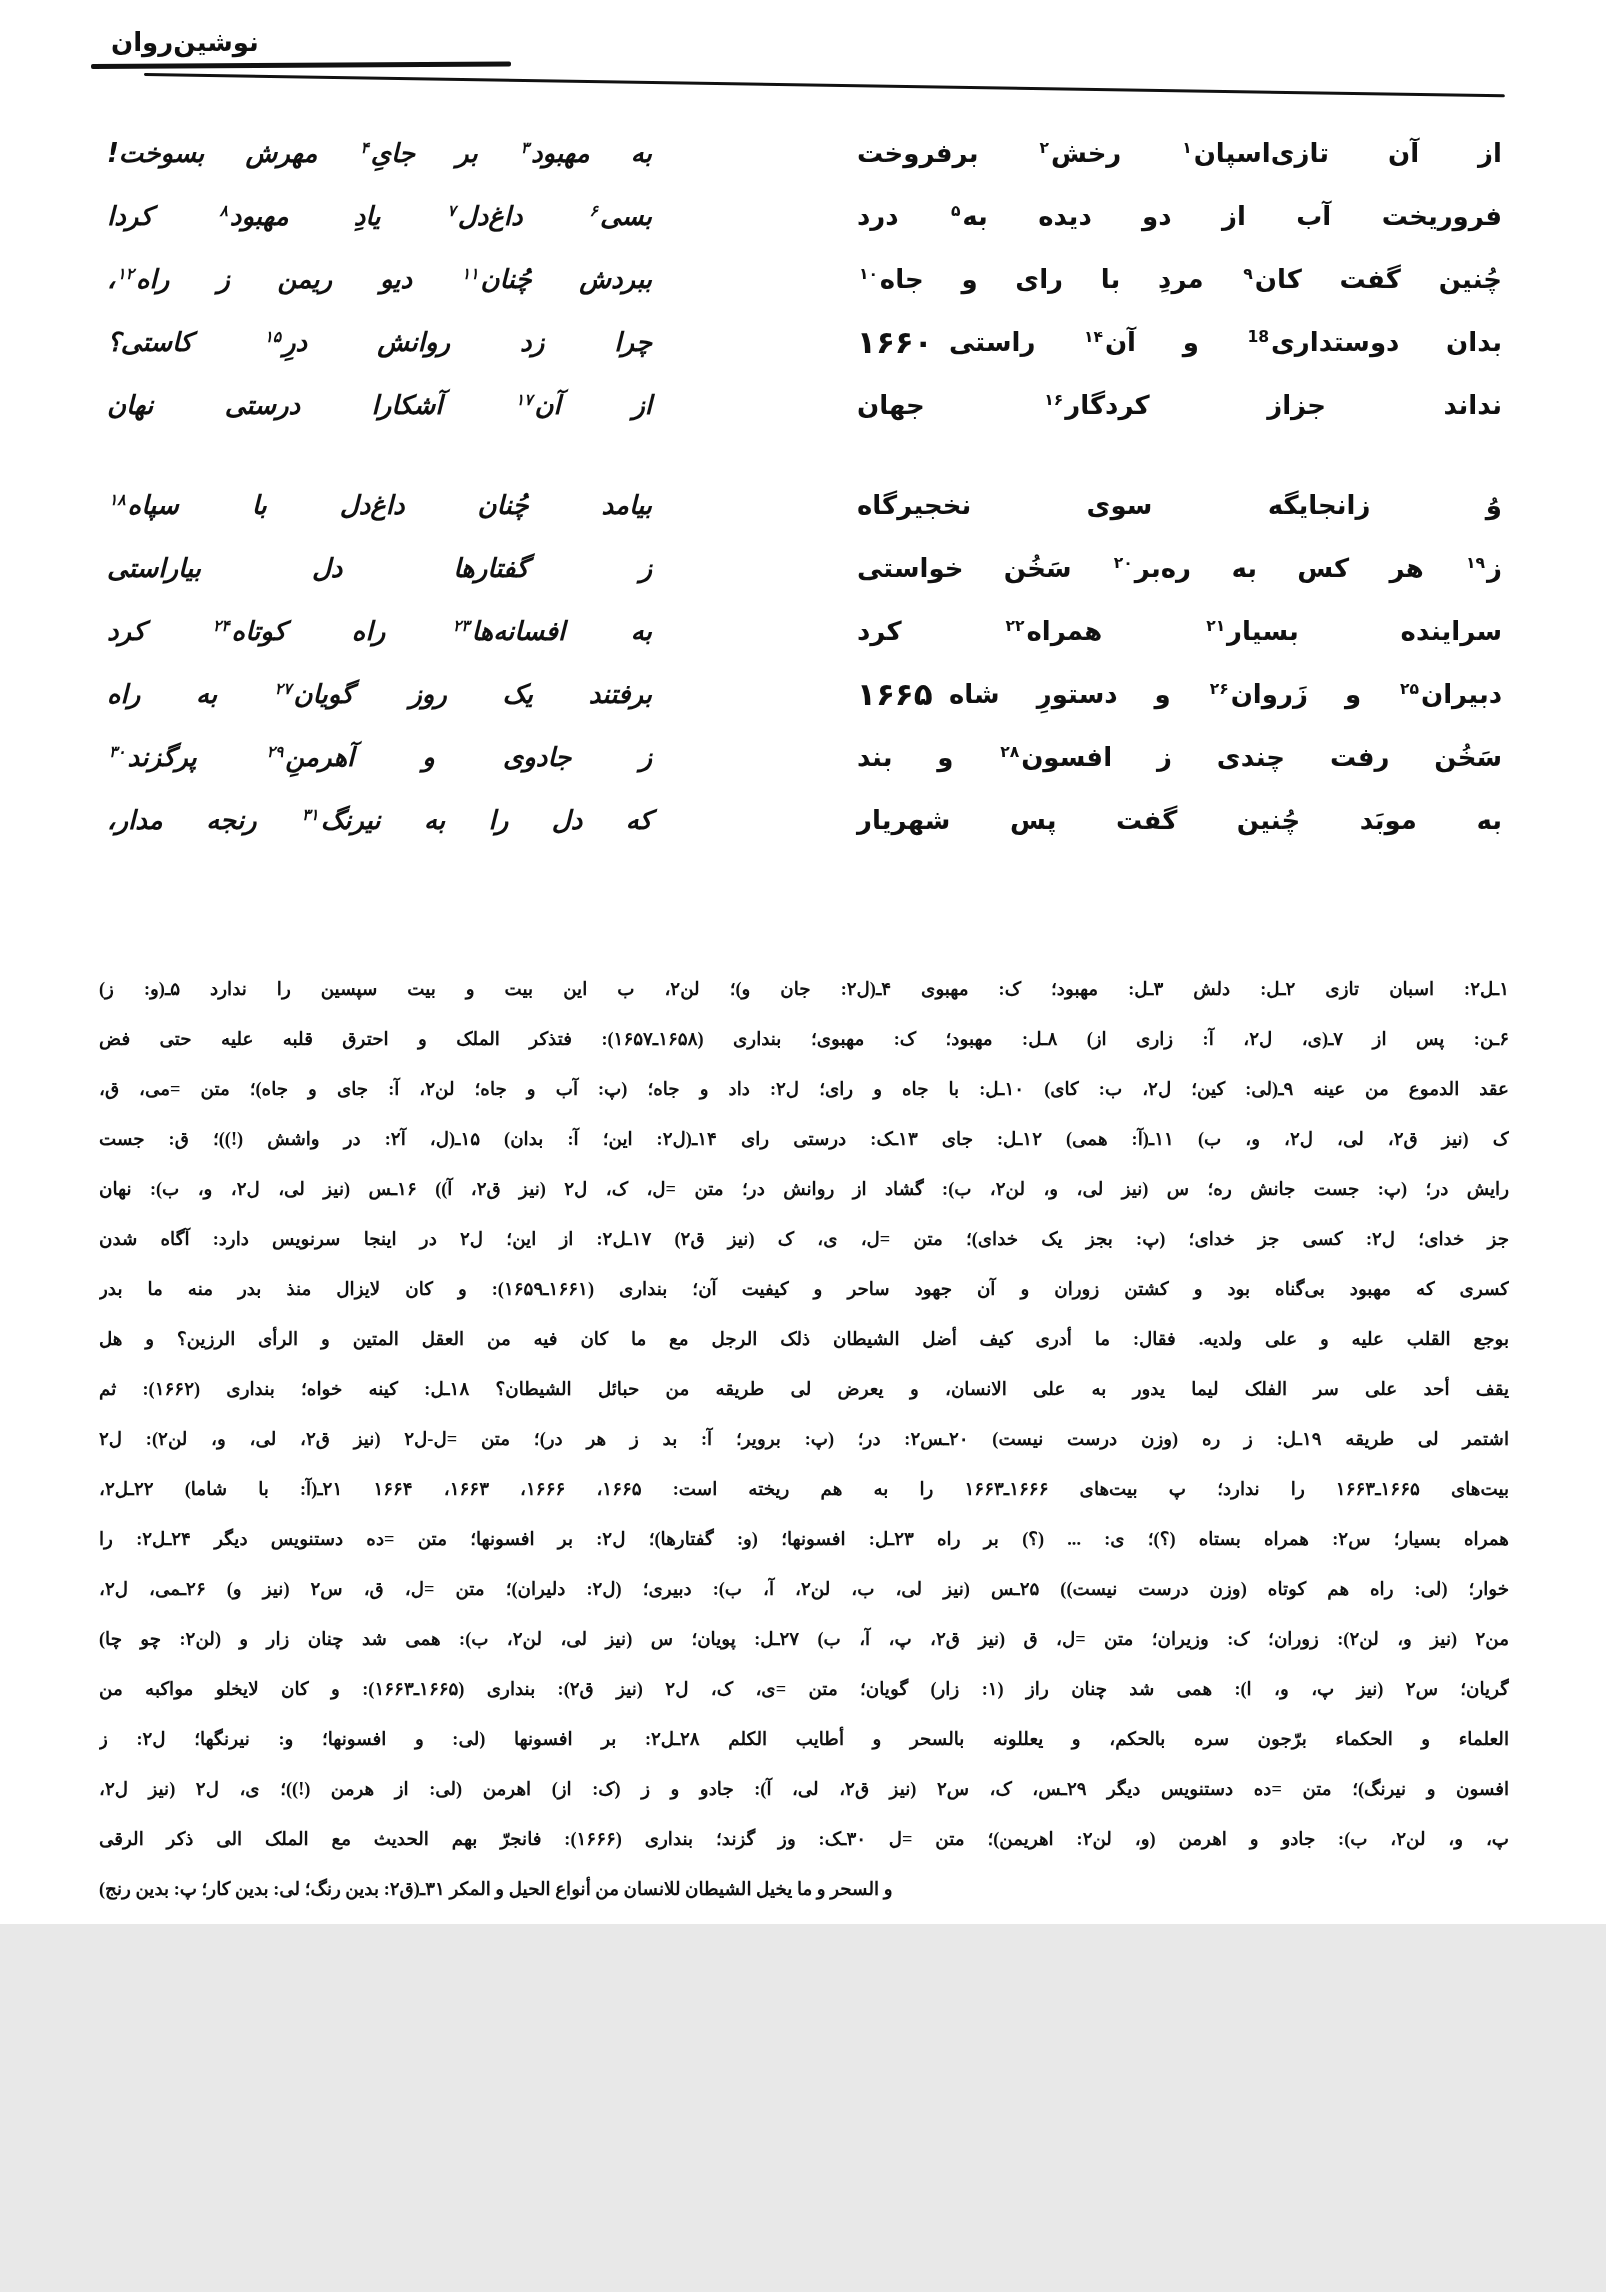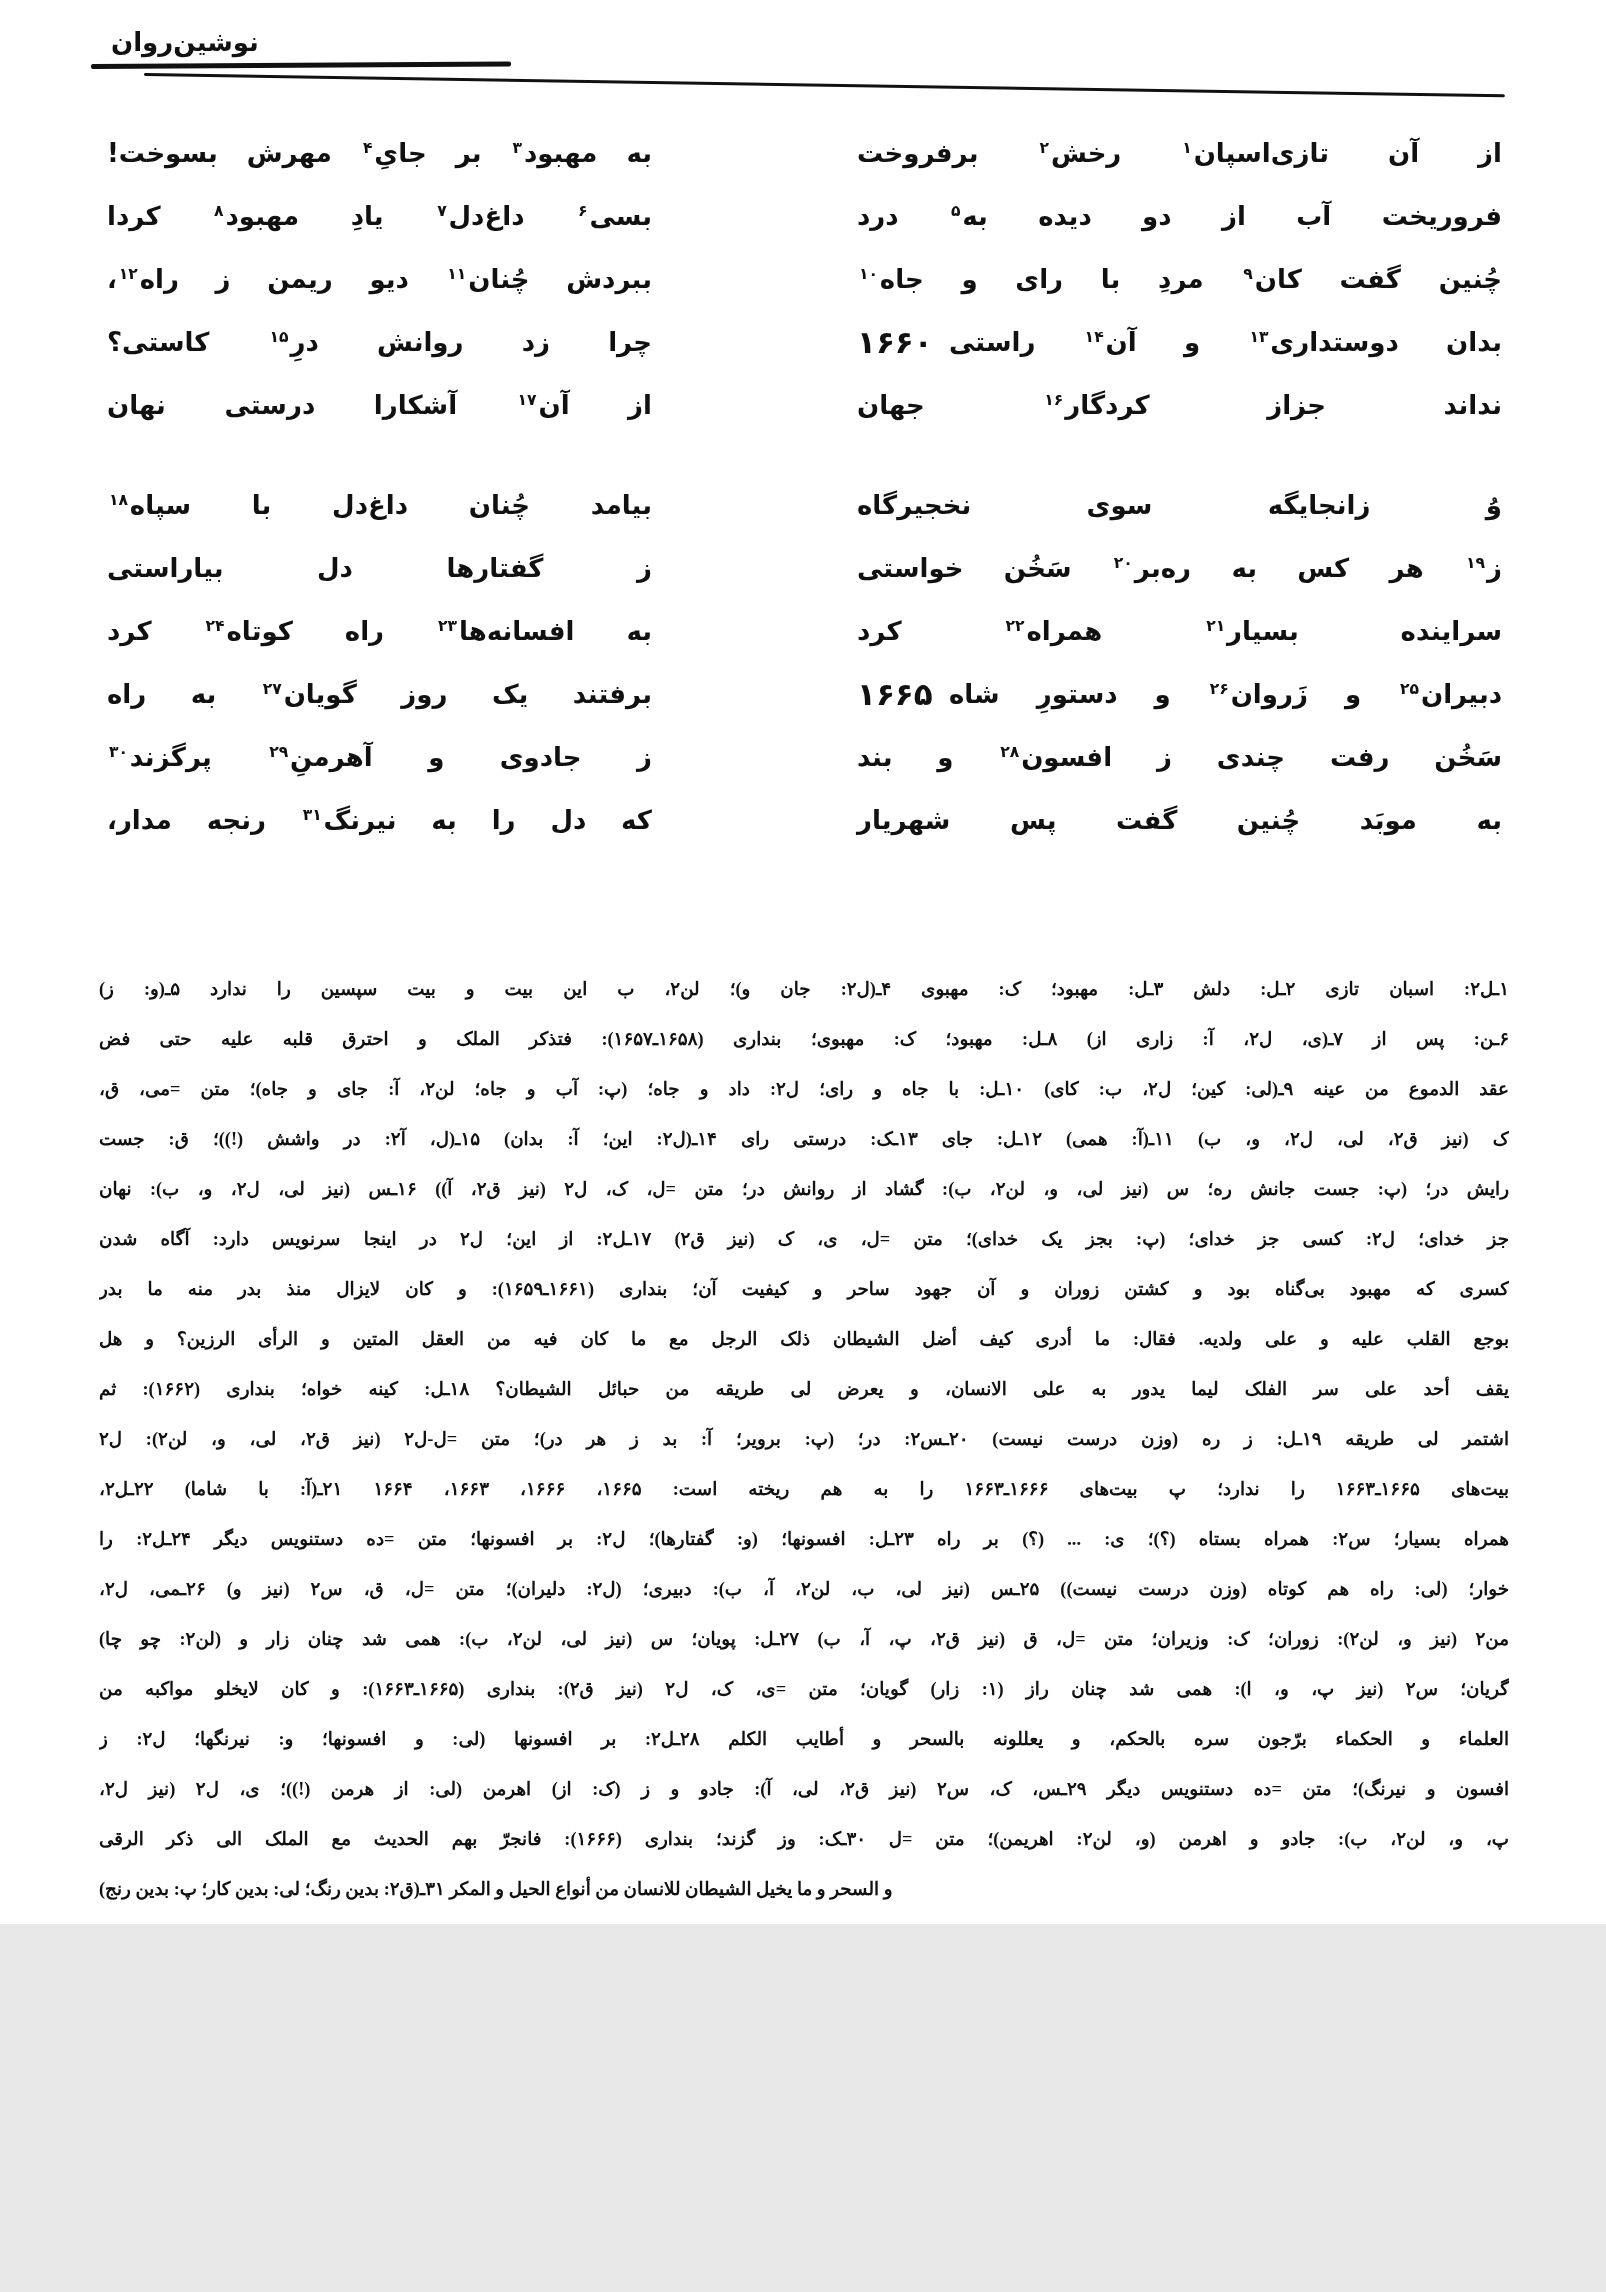--- a/index.html
+++ b/index.html
@@ -62,20 +62,21 @@
     position:relative;
     text-align:justify;
     text-align-last:justify;
   }
   .hemi-r.has-no{padding-left:92px;box-sizing:border-box;}
   .hemi-spacer{width:205px;flex:0 0 205px;}
   .hemi-l{
     flex:1;
     text-align:justify;
     text-align-last:justify;
+    font-style:italic;
   }
   .verse-no{
     position:absolute;
     left:0;top:0;
     font-size:31px;
     font-weight:700;
     letter-spacing:1px;
   }
   .fns{ 
     font-size:0.6em;
@@ -156,21 +157,21 @@
     </div>
     <div class="hemi-spacer"></div>
     <div class="hemistich hemi-l">
       <span class="vtext">ببردش چُنان<span class="fns">۱۱</span> دیو ریمن ز راه<span class="fns">۱۲</span>،</span>
     </div>
   </div>
 
   <div class="couplet">
     <div class="hemistich hemi-r has-no">
       <span class="verse-no">۱۶۶۰</span>
-      <span class="vtext">بدان دوستداری<span class="fns">۱۳</span> و آن<span class="fns">۱۴</span> راستی</span>
+      <span class="vtext">بدان دوستداری<span class="fns">18</span> و آن<span class="fns">۱۴</span> راستی</span>
     </div>
     <div class="hemi-spacer"></div>
     <div class="hemistich hemi-l">
       <span class="vtext">چرا زد روانش درِ<span class="fns">۱۵</span> کاستی؟</span>
     </div>
   </div>
 
   <div class="couplet">
     <div class="hemistich hemi-r">
       

